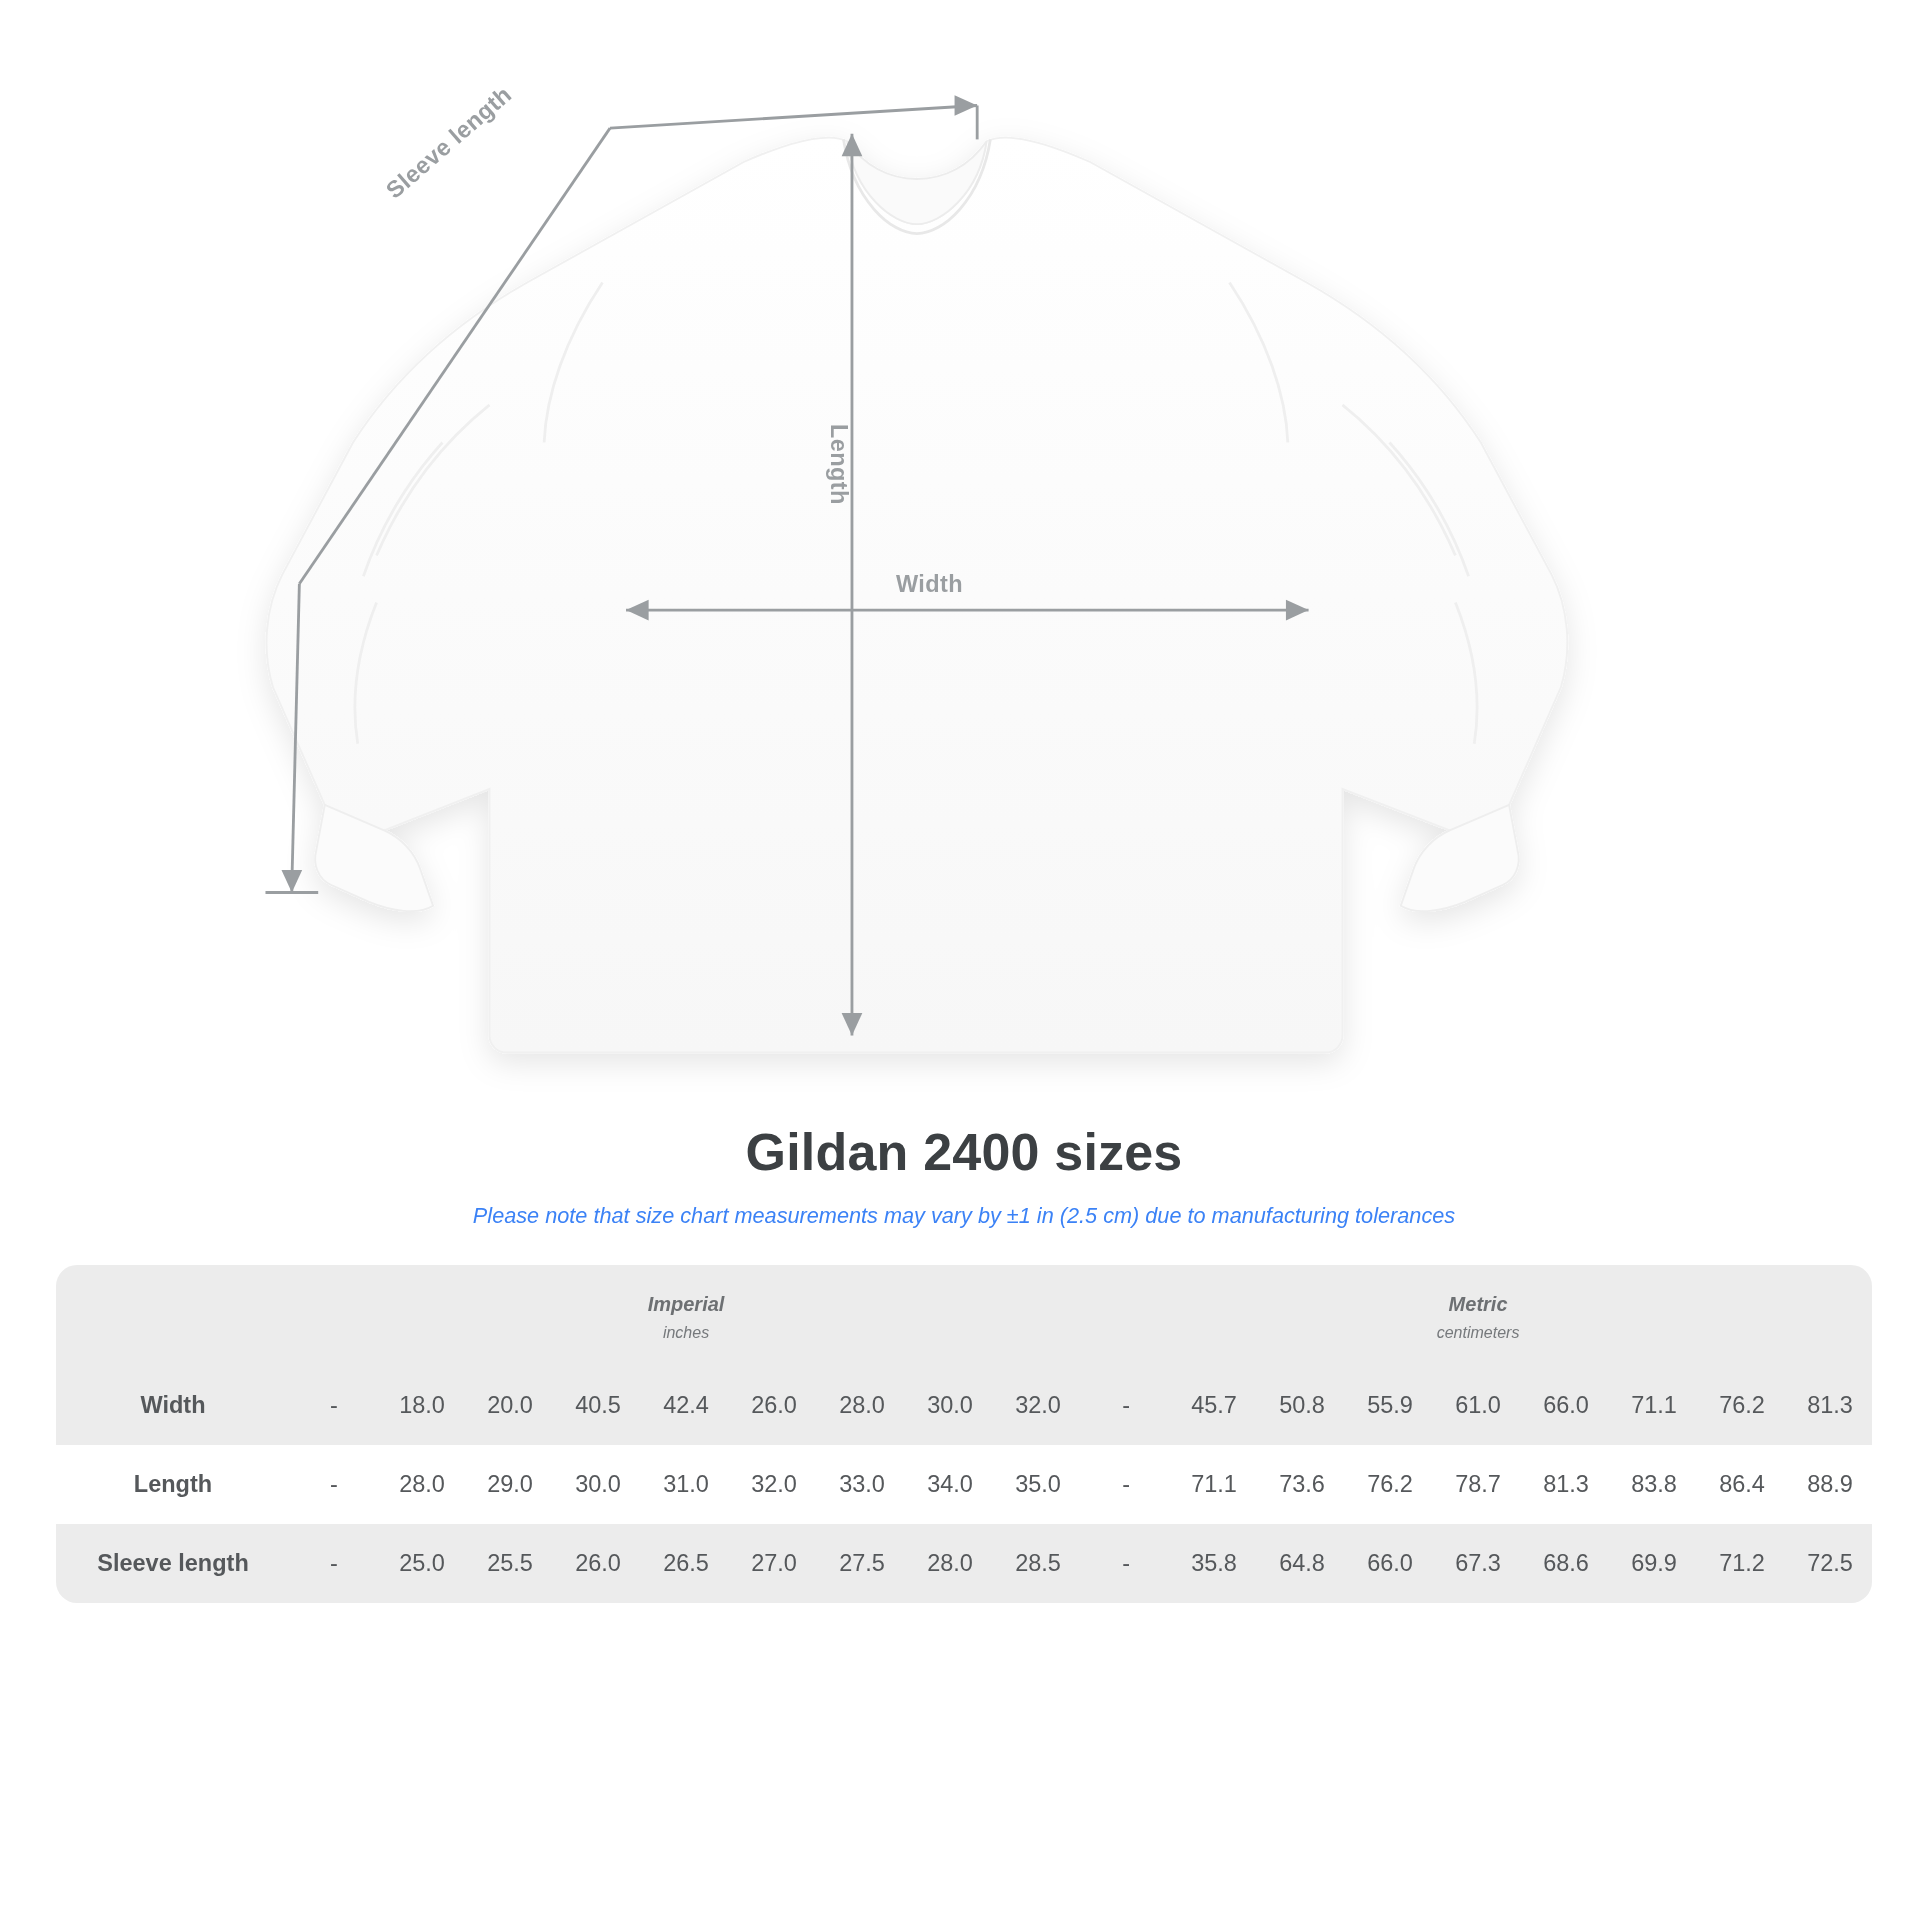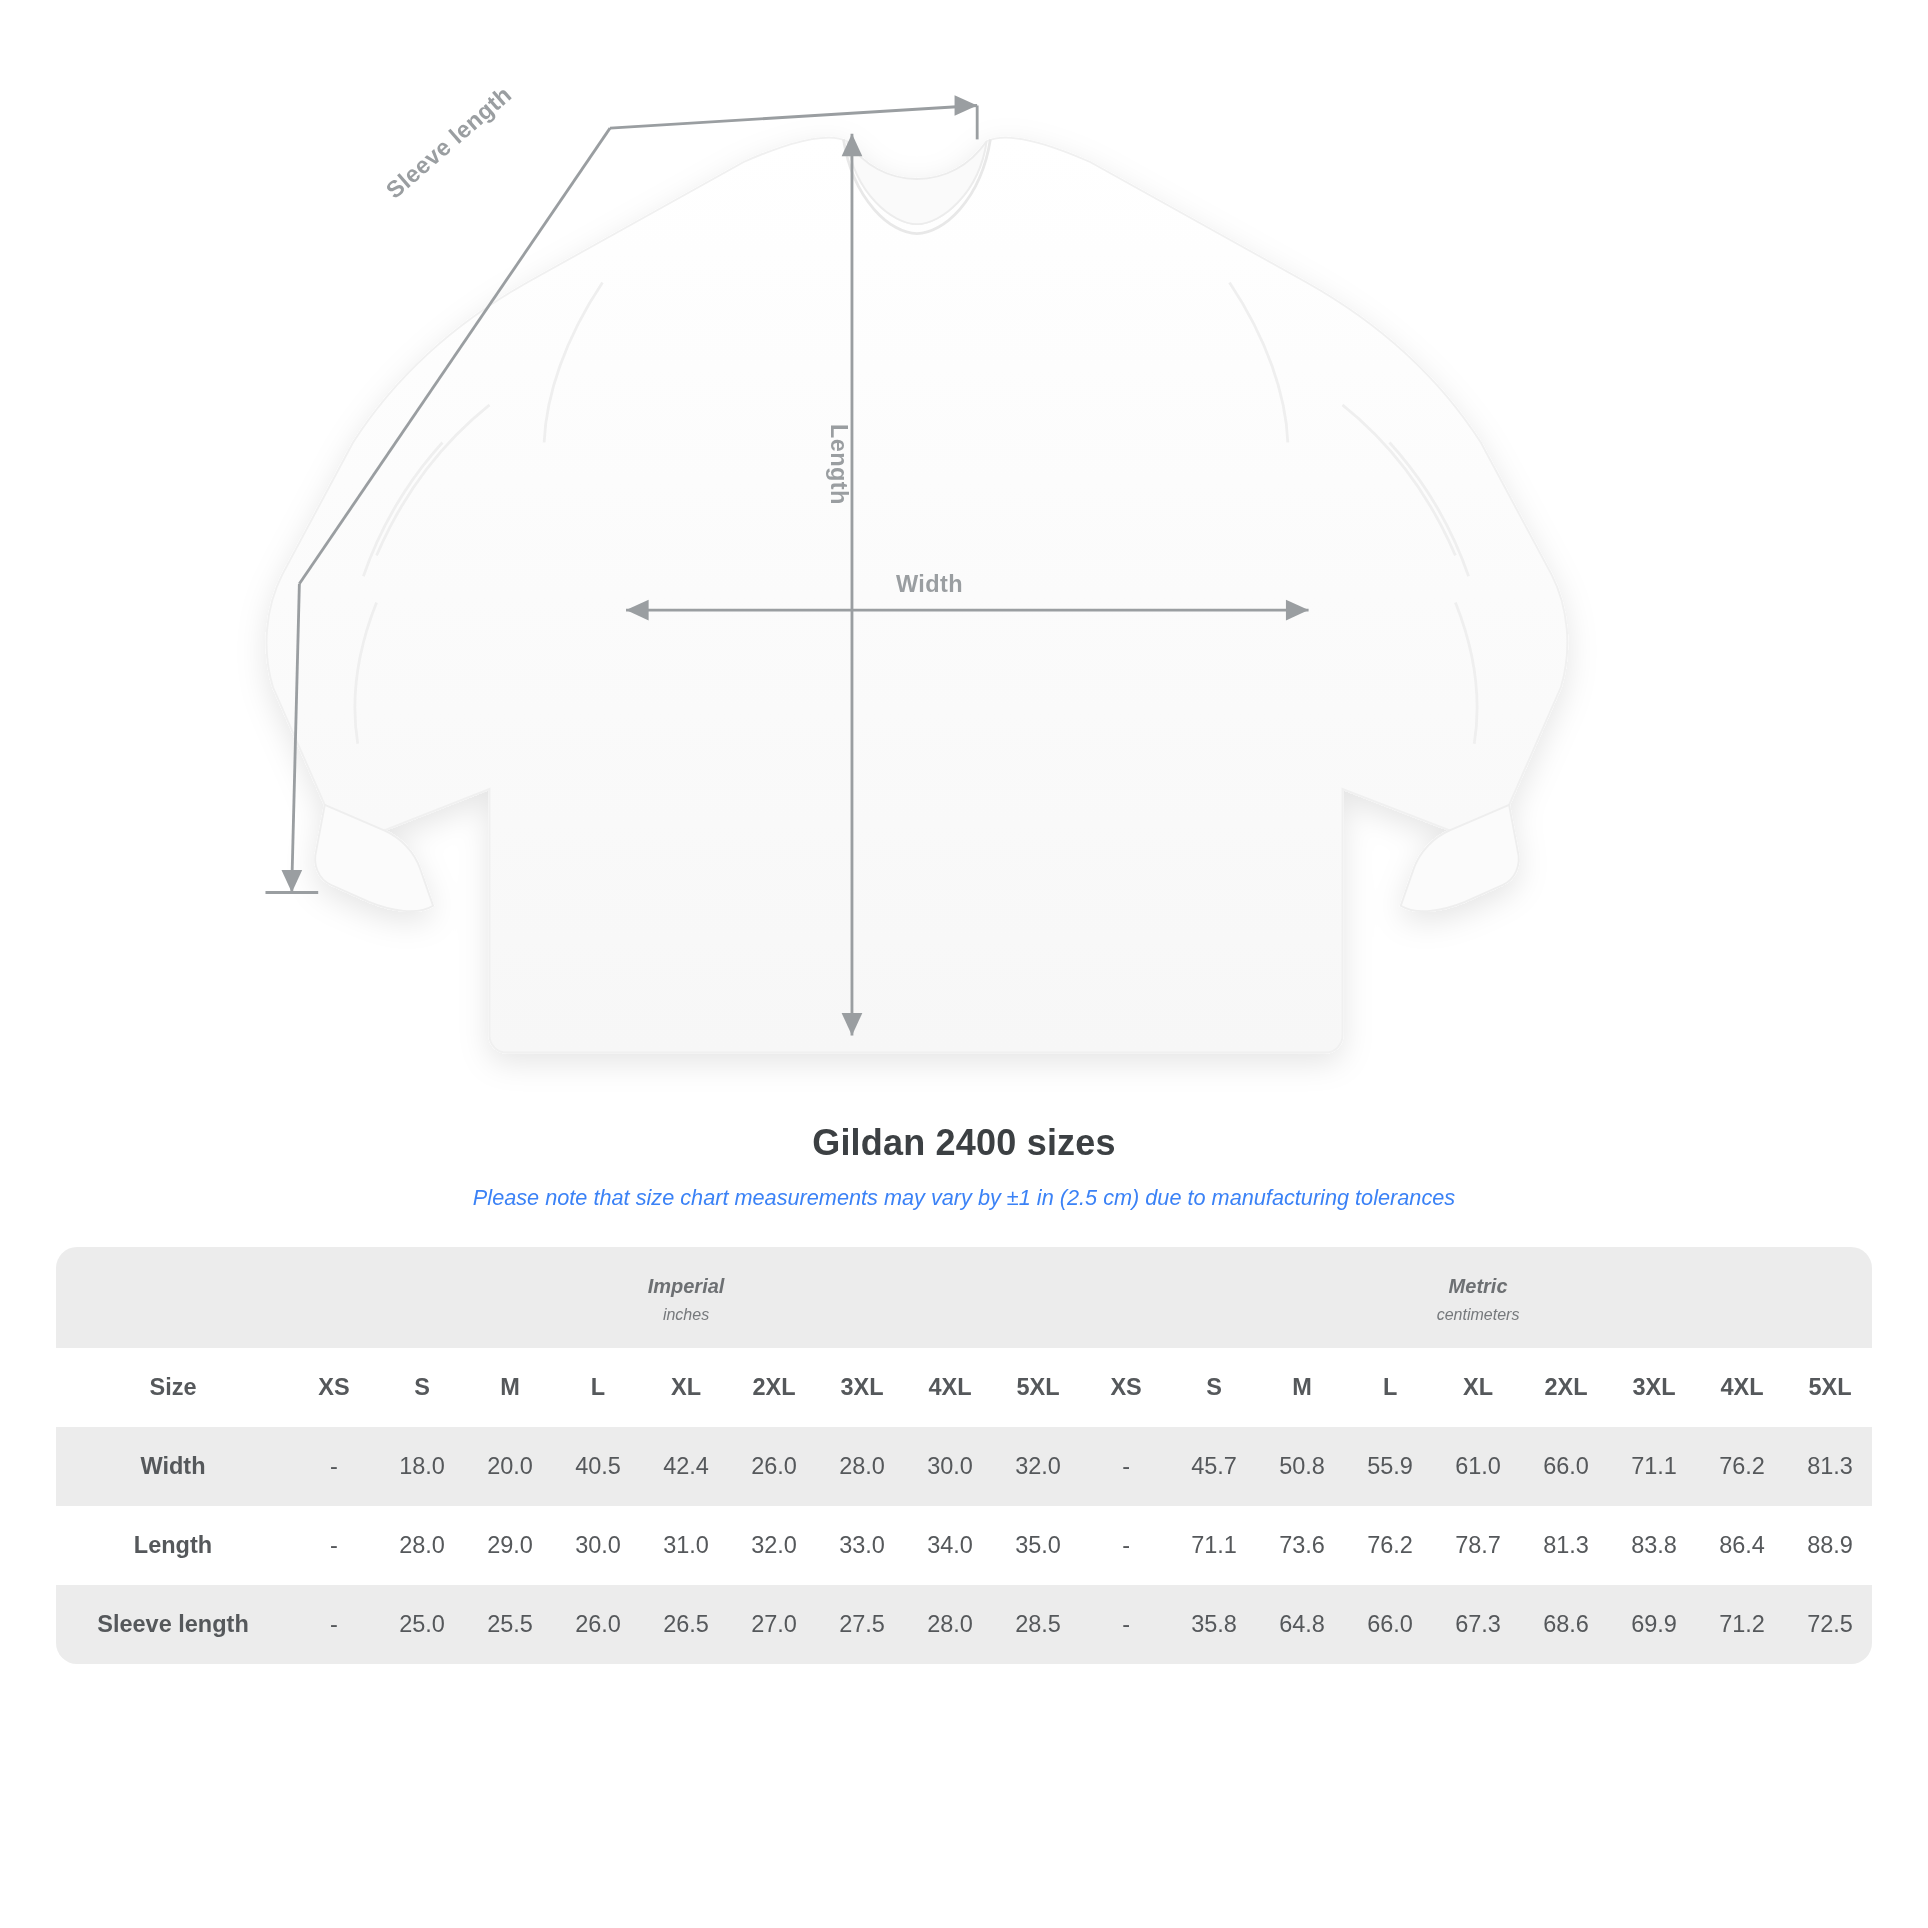--- a/index.html
+++ b/index.html
@@ -53,21 +53,21 @@
     transform: rotate(-41deg);
     transform-origin: left top;
   }
 
   
   .title-block {
     text-align: center;
     margin-top: 11.3px;
   }
   .chart-title {
-    font-size: 36px;
+    font-size: 52px;
     font-weight: bold;
     color: #3c4043;
     margin: 0;
     letter-spacing: 0.2px;
   }
   .chart-subtitle {
     font-size: 21.7px;
     font-style: italic;
     color: #3b82f6;
     margin-top: 21px;
@@ -250,41 +250,20 @@
         <td colspan="9">
           <div class="unit-name">Imperial</div>
           <div class="unit-sub">inches</div>
         </td>
         <td colspan="9">
           <div class="unit-name">Metric</div>
           <div class="unit-sub">centimeters</div>
         </td>
       </tr>
 
-      <tr class="header-row">
-        <th class="size-header">Size</th>
-        <th class="size-header">XS</th>
-        <th class="size-header">S</th>
-        <th class="size-header">M</th>
-        <th class="size-header">L</th>
-        <th class="size-header">XL</th>
-        <th class="size-header">2XL</th>
-        <th class="size-header">3XL</th>
-        <th class="size-header">4XL</th>
-        <th class="size-header">5XL</th>
-        <th class="size-header">XS</th>
-        <th class="size-header">S</th>
-        <th class="size-header">M</th>
-        <th class="size-header">L</th>
-        <th class="size-header">XL</th>
-        <th class="size-header">2XL</th>
-        <th class="size-header">3XL</th>
-        <th class="size-header">4XL</th>
-        <th class="size-header">5XL</th>
-      </tr>
 
       <tr class="band-shaded">
         <td class="row-header">Width</td>
         <td class="cell">-</td>
         <td class="cell">18.0</td>
         <td class="cell">20.0</td>
         <td class="cell">40.5</td>
         <td class="cell">42.4</td>
         <td class="cell">26.0</td>
         <td class="cell">28.0</td>

